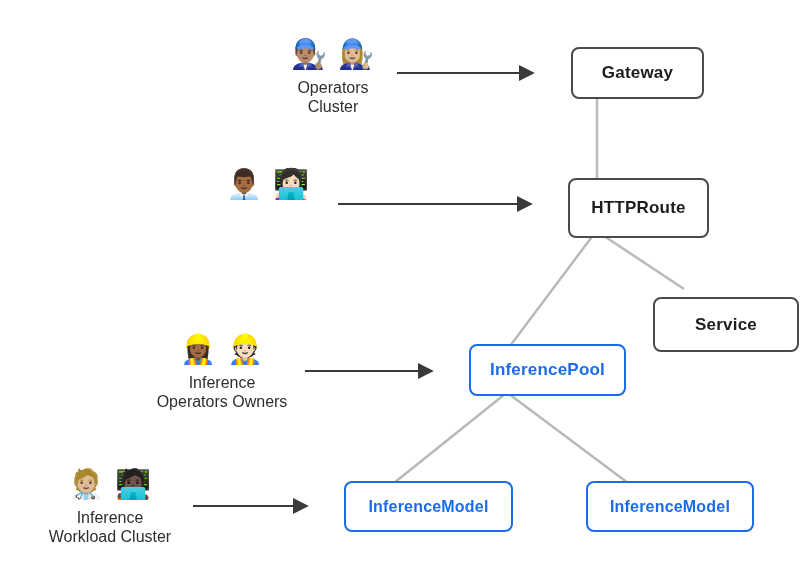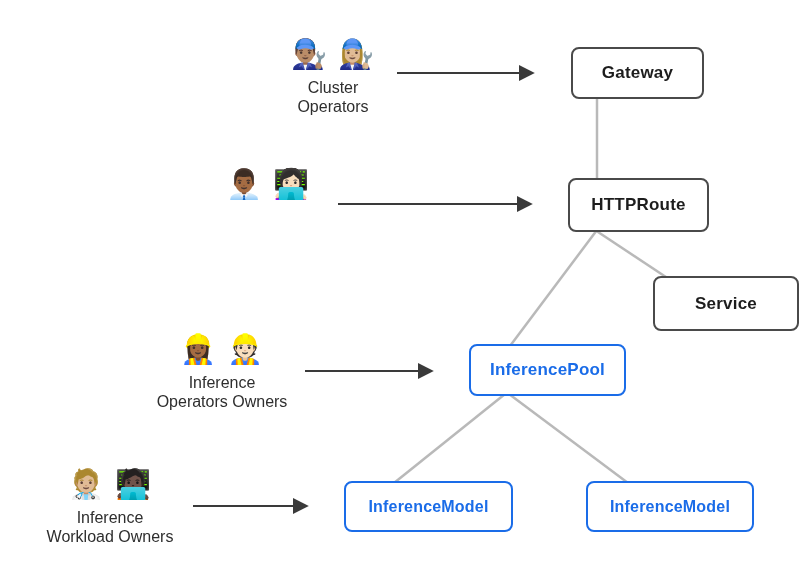--- a/index.html
+++ b/index.html
@@ -78,38 +78,38 @@
     <line x1="509" y1="394" x2="628" y2="483" stroke="#b9b9b9" stroke-width="2.5"></line>
 
     <line x1="397" y1="73" x2="522" y2="73" stroke="#3a3a3a" stroke-width="2" marker-end="url(#arrowhead)"></line>
     <line x1="338" y1="204" x2="520" y2="204" stroke="#3a3a3a" stroke-width="2" marker-end="url(#arrowhead)"></line>
     <line x1="305" y1="371" x2="421" y2="371" stroke="#3a3a3a" stroke-width="2" marker-end="url(#arrowhead)"></line>
     <line x1="193" y1="506" x2="296" y2="506" stroke="#3a3a3a" stroke-width="2" marker-end="url(#arrowhead)"></line>
   </svg>
 
   <div class="node" style="left:530px; top:47px; width:133px; height:52px;">Gateway</div>
 
-  <div class="node" style="left:527px; top:178px; width:141px; height:54px;">HTTPRoute</div>
+  <div class="node" style="left:527px; top:178px; width:141px; height:60px;">HTTPRoute</div>
 
-  <div class="node" style="left:612px; top:276px; width:146px; height:55px;">Service</div>
+  <div class="node" style="left:612px; top:297px; width:146px; height:55px;">Service</div>
 
   <div class="node blue" style="left:428px; top:344px; width:157px; height:52px;">InferencePool</div>
 
   <div class="node blue" style="left:303px; top:481px; width:169px; height:51px; font-size:16px;">InferenceModel</div>
 
   <div class="node blue" style="left:545px; top:481px; width:168px; height:51px; font-size:16px;">InferenceModel</div>
 
   <div class="persona" style="left:253px; top:36px; width:160px;">
     <div class="emoji-row">
       <span>👨🏽‍🔧</span>
       <span>👩🏼‍🔧</span>
     </div>
     <div class="label">
+      <div>Operators</div>
       <div>Cluster</div>
-      <div>Operators</div>
     </div>
   </div>
 
   <div class="persona" style="left:188px; top:166px; width:160px;">
     <div class="emoji-row">
       <span>👨🏾‍💼</span>
       <span>👩🏻‍💻</span>
     </div>
   </div>
 
@@ -124,17 +124,17 @@
     </div>
   </div>
 
   <div class="persona" style="left:20px; top:466px; width:180px;">
     <div class="emoji-row">
       <span>🧑🏼‍⚕️</span>
       <span>🧑🏿‍💻</span>
     </div>
     <div class="label">
       <div>Inference</div>
-      <div>Workload Owners</div>
+      <div>Workload Cluster</div>
     </div>
   </div>
 
 </div>
 
 </body></html>

